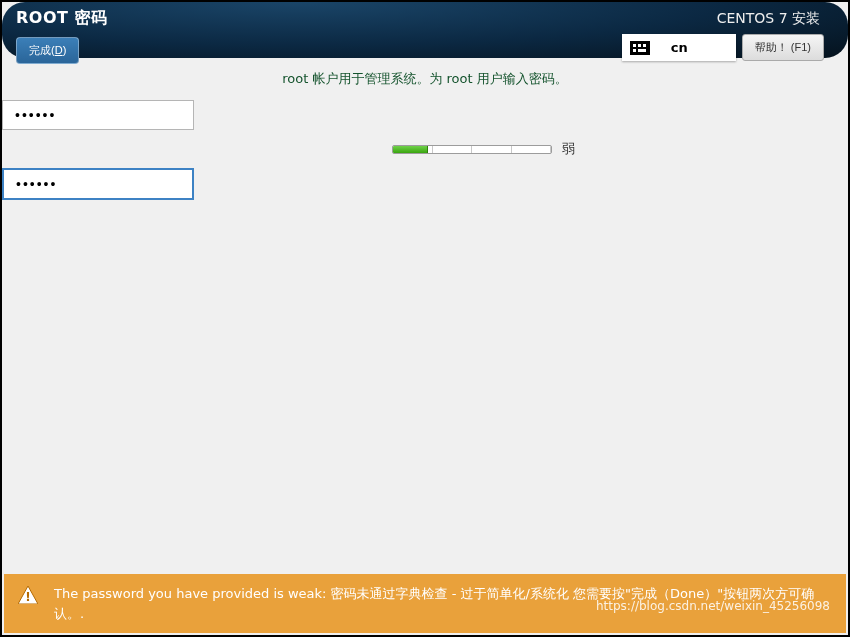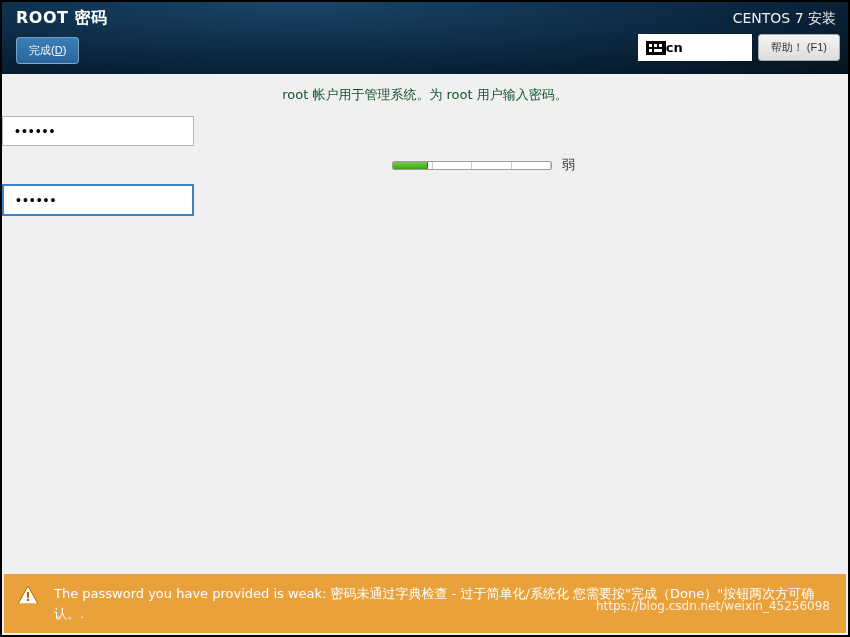--- a/index.html
+++ b/index.html
@@ -1,46 +1,47 @@
 <!DOCTYPE html>
 <html><head>
 <meta charset="utf-8">
 <style>
   * { box-sizing: border-box; margin: 0; padding: 0; }
   html, body { width: 850px; height: 637px; font-family: "DejaVu Sans", Arial, sans-serif; font-size: 13px; overflow: hidden; }
   body { background: #f0f0f0; border: 2px solid #000; position: relative; }
 
   .header {
-    height: 72px;
+    height: 56px;
     background: #0b2842;
     background: radial-gradient(ellipse at 35% 0%, #1a4568 0%, #0b2842 55%, #05121d 100%);
     position: relative;
     color: #fff;
+    border-radius: 23px;
   }
   .header-left { position: absolute; left: 14px; top: 6px; }
   .title { font-weight: bold; font-size: 16px; color: #fff; letter-spacing: 0.5px; }
   .done-btn {
     margin-top: 8px;
     display: inline-block;
     padding: 5px 12px;
     border: 1px solid rgba(255,255,255,0.35);
     border-radius: 4px;
     background: linear-gradient(#3b7fb8, #2a6599);
     color: #fff;
     cursor: pointer;
     font-size: 11px;
   }
   .done-underline { text-decoration: underline; }
-  .header-right { position: absolute; right: 8px; top: 8px; text-align: right; }
+  .header-right { position: absolute; right: 24px; top: 8px; text-align: right; }
   .installer-label { color: #eee; font-size: 14px; display: block; padding-right: 4px; }
   .header-controls { margin-top: 6px; display: flex; gap: 6px; justify-content: flex-end; }
   .lang-ind {
     background: #fff; color: #000;
     padding: 5px 8px; width: 114px;
-    display: flex; align-items: center; gap: 0;
+    display: flex; align-items: center; gap: 21px;
     font-weight: bold; font-size: 13px;
     box-shadow: 0 1px 2px rgba(0,0,0,0.3);
   }
   .kbd-icon {
     width: 20px; height: 14px; background: #000;
     position: relative; display: inline-block;
   }
   .kbd-icon::before {
     content: ""; position: absolute; inset: 2px;
     background:

